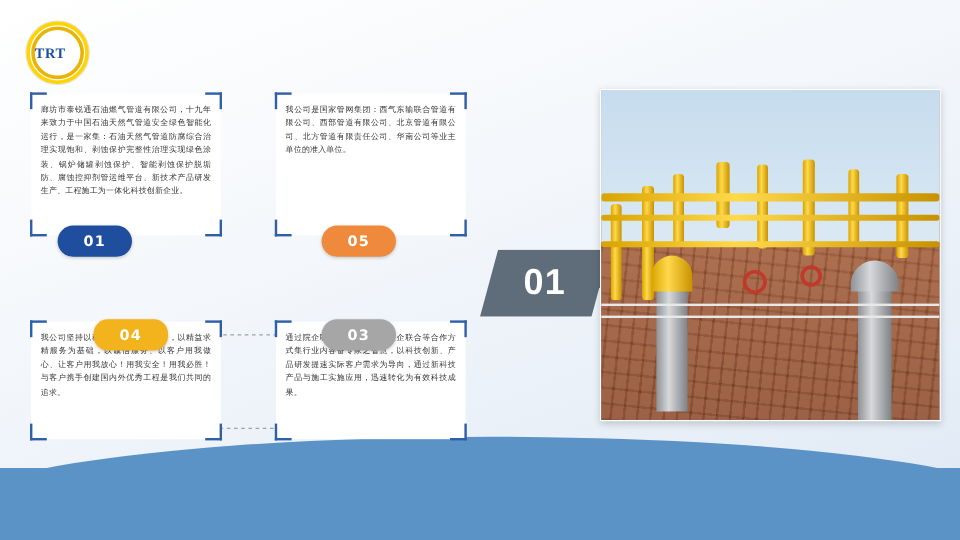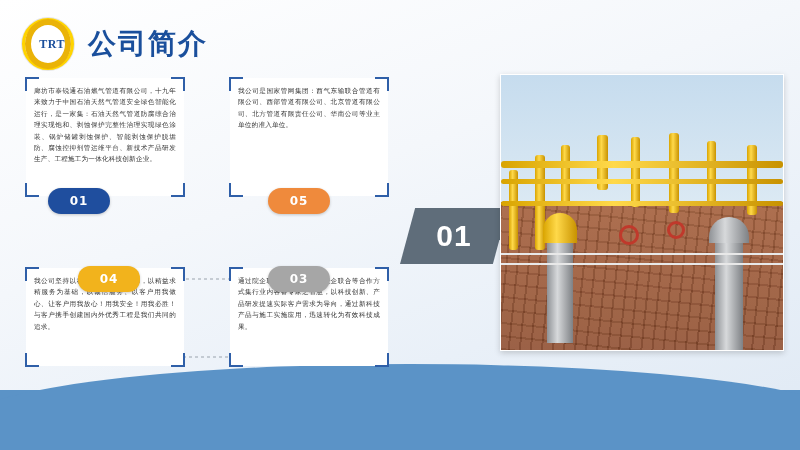--- a/index.html
+++ b/index.html
@@ -67,24 +67,24 @@
     display: flex;
     align-items: center;
     justify-content: center;
     position: relative;
     box-shadow: 0 0 0 1px #e5e5e5;
   }
   .logo .ring {
     width: 38px;
     height: 38px;
     border-radius: 50%;
-    border: 6px solid #eab308;
-    display: flex;
-    align-items: center;
-    justify-content: flex-end;
+    border: 3px solid #eab308;
+    display: flex;
+    align-items: center;
+    justify-content: flex-start;
   }
   .logo .txt {
     font-size: 12px;
     font-weight: bold;
     color: #1b4f9c;
     letter-spacing: 0.5px;
     font-family: "Liberation Serif", serif;
   }
   .title {
     margin-left: 14px;
@@ -250,21 +250,20 @@
 
   <div class="wave-band-light"></div>
   <div class="wave-band"></div>
 
   <div class="header">
     <div class="logo">
       <div class="ring">
         <span class="txt">TRT</span>
       </div>
     </div>
-    <div class="title">公司简介</div>
   </div>
 
   <div class="cards">
 
     <svg class="conn" viewBox="0 0 362 300">
       <defs>
         <marker id="ar" markerWidth="6" markerHeight="6" refX="5" refY="3" orient="auto">
           <path d="M0,0 L6,3 L0,6 z" fill="#9aa3ad"></path>
         </marker>
       </defs>

